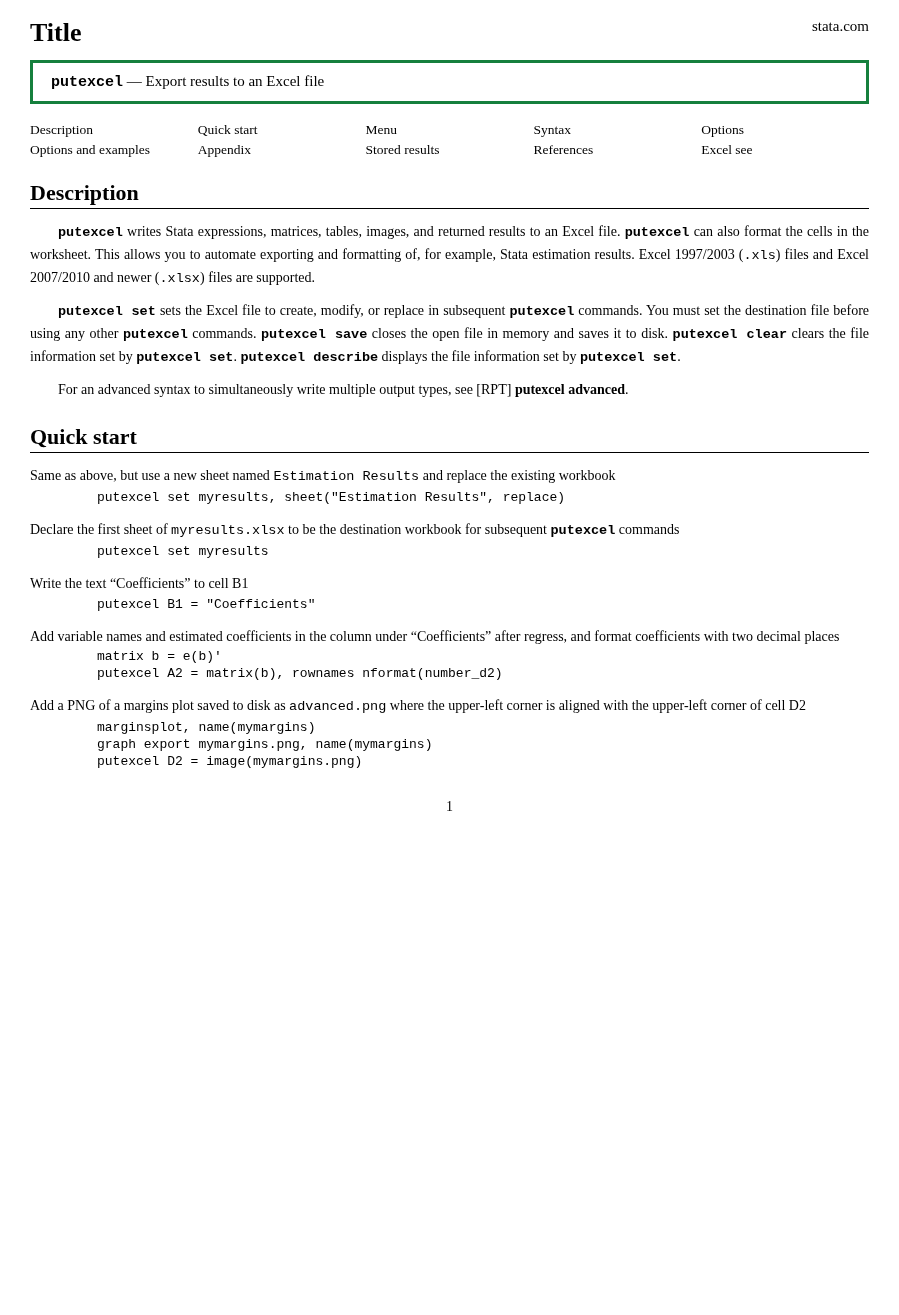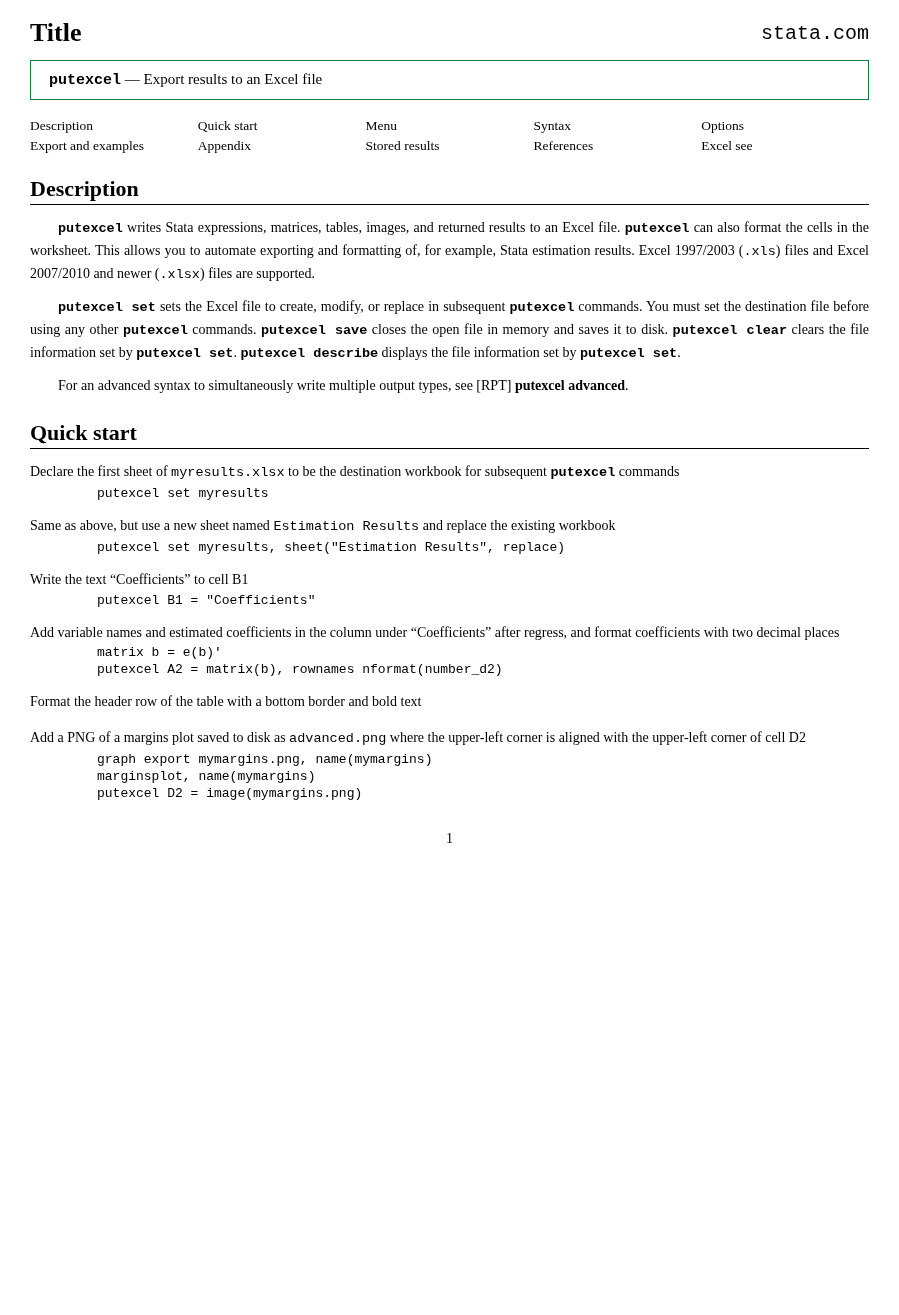--- a/index.html
+++ b/index.html
@@ -8,34 +8,34 @@
       font-family: Georgia, 'Times New Roman', Times, serif;
       font-size: 14px;
       color: #000;
       width: 899px;
       min-height: 1315px;
       padding: 18px 30px 40px 30px;
     }
     .header-row {
       display: flex;
       justify-content: space-between;
-      align-items: center;
+      align-items: flex-start;
       margin-bottom: 12px;
     }
     .page-title {
       font-size: 26px;
       font-weight: bold;
       font-family: Georgia, serif;
     }
     .stata-com {
-      font-size: 20px;
-      font-family: Liberation Mono, monospace;
+      font-size: 15px;
+      font-family: Liberation Serif, serif;
     }
     .title-box {
-      border: 1px solid #15803d;
+      border: 3px solid #15803d;
       padding: 10px 18px;
       margin-bottom: 16px;
       font-size: 15px;
       font-family: Georgia, serif;
     }
     .title-box .cmd {
       font-family: 'Courier New', Courier, monospace;
       font-weight: bold;
     }
     .nav-table {
@@ -120,21 +120,21 @@
 <table class="nav-table">
   <tbody>
       <tr>
     <td><span class="nav-link">Description</span></td>
     <td><span class="nav-link">Quick start</span></td>
     <td><span class="nav-link">Menu</span></td>
     <td><span class="nav-link">Syntax</span></td>
     <td><span class="nav-link">Options</span></td>
   </tr>
   <tr>
-    <td><span class="nav-link">Export and examples</span></td>
+    <td><span class="nav-link">Options and examples</span></td>
     <td><span class="nav-link">Appendix</span></td>
     <td><span class="nav-link">Stored results</span></td>
     <td><span class="nav-link">References</span></td>
     <td><span class="nav-link">Excel see</span></td>
   </tr>
 </tbody>
   </table>
 
 <div class="description-section">
   <div class="section-heading">Description</div>
@@ -149,56 +149,55 @@
 
   <p class="para">
     For an advanced syntax to simultaneously write multiple output types, see [RPT] <span class="bold">putexcel advanced</span>.
   </p>
 </div>
 
 <div class="quickstart-section">
   <div class="section-heading">Quick start</div>
 
   <div class="qs-item">
+    <div class="qs-item-text">Same as above, but use a new sheet named <span class="mono">Estimation Results</span> and replace the existing workbook</div>
+    <div class="indent2">
+      <span class="qs-code">putexcel set myresults, sheet("Estimation Results", replace)</span>
+    </div>
+  </div>
+
+  <div class="qs-item">
     <div class="qs-item-text">Declare the first sheet of <span class="mono">myresults.xlsx</span> to be the destination workbook for subsequent <span class="mono bold">putexcel</span> commands</div>
     <div class="indent2">
       <span class="qs-code">putexcel set myresults</span>
-    </div>
-  </div>
-
-  <div class="qs-item">
-    <div class="qs-item-text">Same as above, but use a new sheet named <span class="mono">Estimation Results</span> and replace the existing workbook</div>
-    <div class="indent2">
-      <span class="qs-code">putexcel set myresults, sheet("Estimation Results", replace)</span>
     </div>
   </div>
 
   <div class="qs-item">
     <div class="qs-item-text">Write the text “Coefficients” to cell B1</div>
     <div class="indent2">
       <span class="qs-code">putexcel B1 = "Coefficients"</span>
     </div>
   </div>
 
 
   <div class="qs-item">
     <div class="qs-item-text">Add variable names and estimated coefficients in the column under “Coefficients” after regress, and format coefficients with two decimal places</div>
     <div class="indent2">
       <span class="qs-code">matrix b = e(b)'</span>
       <span class="qs-code">putexcel A2 = matrix(b), rownames nformat(number_d2)</span>
     </div>
   </div>
 
   <div class="qs-item">
-    <div class="qs-item-text">Format the header row of the table with a bottom border and bold text</div>
   </div>
 
   <div class="qs-item">
     <div class="qs-item-text">Add a PNG of a margins plot saved to disk as <span class="mono">advanced.png</span> where the upper-left corner is aligned with the upper-left corner of cell D2</div>
     <div class="indent2">
+      <span class="qs-code">marginsplot, name(mymargins)</span>
       <span class="qs-code">graph export mymargins.png, name(mymargins)</span>
-      <span class="qs-code">marginsplot, name(mymargins)</span>
       <span class="qs-code">putexcel D2 = image(mymargins.png)</span>
     </div>
   </div>
 </div>
 
 <div class="page-number">1</div>
 
 </body></html>

